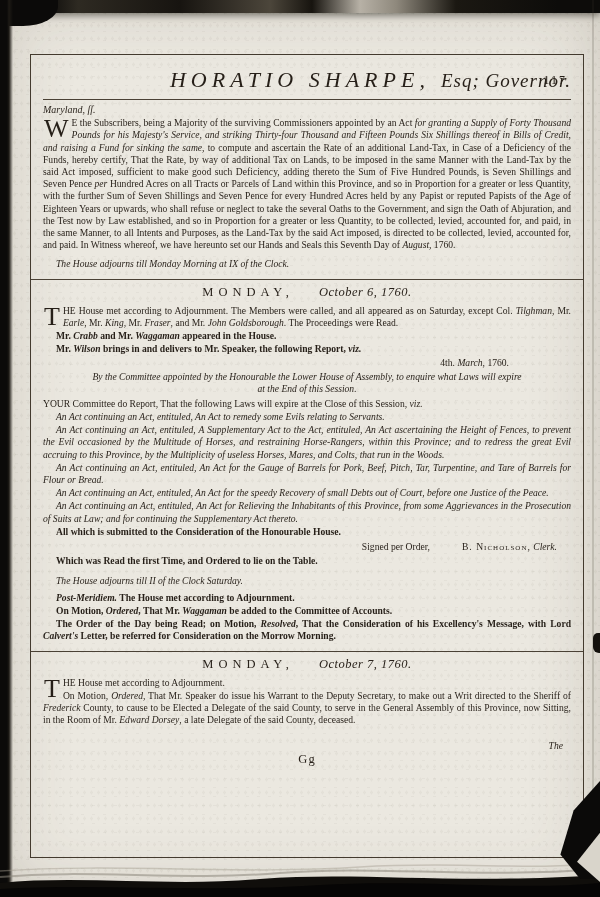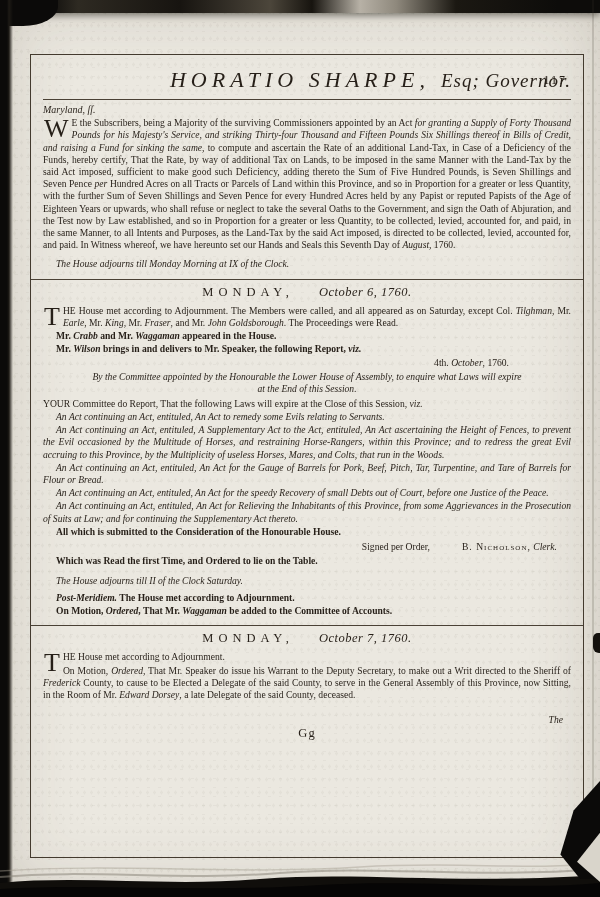--- a/index.html
+++ b/index.html
@@ -104,21 +104,21 @@
       <h2 class="day-heading">
         <span class="day-name">MONDAY,</span>
         <span class="day-date">October 6, 1760.</span>
       </h2>
 
       <p><span class="dropcap">T</span><span><span>HE House met according to Adjournment.  The Members were called, and all appeared as on Saturday, except Col. </span><span class="seg-i">Tilghman</span><span>, Mr. </span><span class="seg-i">Earle</span><span>, Mr. </span><span class="seg-i">King</span><span>, Mr. </span><span class="seg-i">Fraser</span><span>, and Mr. </span><span class="seg-i">John Goldsborough</span><span>.  The Proceedings were Read.</span></span></p>
 
       <p class="indent"><span>Mr. </span><span class="seg-i">Crabb</span><span> and Mr. </span><span class="seg-i">Waggaman</span><span> appeared in the House.</span></p>
       <p class="indent"><span>Mr. </span><span class="seg-i">Wilson</span><span> brings in and delivers to Mr. Speaker, the following Report, </span><span class="seg-i">viz.</span></p>
 
-      <p class="report-date"><span>4th. </span><span class="seg-i">October</span><span>, 1760.</span></p>
+      <p class="report-date"><span>4th. </span><span class="seg-i">March</span><span>, 1760.</span></p>
 
       <p class="committee-heading">By the Committee appointed by the Honourable the Lower House of Assembly, to enquire what Laws will expire at the End of this Session.</p>
 
       <p><span>YOUR Committee do Report, That the following Laws will expire at the Close of this Session, </span><span class="seg-i">viz.</span></p>
 
       <p class="act">An Act continuing an Act, entituled, An Act to remedy some Evils relating to Servants.</p>
       <p class="act">An Act continuing an Act, entituled, A Supplementary Act to the Act, entituled, An Act ascertaining the Height of Fences, to prevent the Evil occasioned by the Multitude of Horses, and restraining Horse-Rangers, within this Province; and to redress the great Evil accruing to this Province, by the Multiplicity of useless Horses, Mares, and Colts, that run in the Woods.</p>
       <p class="act">An Act continuing an Act, entituled, An Act for the Gauge of Barrels for Pork, Beef, Pitch, Tar, Turpentine, and Tare of Barrels for Flour or Bread.</p>
       <p class="act">An Act continuing an Act, entituled, An Act for the speedy Recovery of small Debts out of Court, before one Justice of the Peace.</p>
       <p class="act">An Act continuing an Act, entituled, An Act for Relieving the Inhabitants of this Province, from some Aggrievances in the Prosecution of Suits at Law; and for continuing the Supplementary Act thereto.</p>
@@ -131,20 +131,21 @@
           <span class="smallcaps">B. Nicholson,</span>
           <span class="italic">Clerk.</span>
         </span>
       </div>
 
       <p class="indent">Which was Read the first Time, and Ordered to lie on the Table.</p>
       <p class="adjourn">The House adjourns till II of the Clock Saturday.</p>
 
       <p class="indent"><span class="seg-i">Post-Meridiem.</span><span>  The House met according to Adjournment.</span></p>
       <p class="indent"><span>On Motion, </span><span class="seg-i">Ordered</span><span>, That Mr. </span><span class="seg-i">Waggaman</span><span> be added to the Committee of Accounts.</span></p>
+      <p class="indent"><span>The Order of the Day being Read; on Motion, </span><span class="seg-i">Resolved</span><span>, That the Consideration of his Excellency's Message, with Lord </span><span class="seg-i">Calvert's</span><span> Letter, be referred for Consideration on the Morrow Morning.</span></p>
 
       <div class="section-rule"></div>
 
       <h2 class="day-heading">
         <span class="day-name">MONDAY,</span>
         <span class="day-date">October 7, 1760.</span>
       </h2>
 
       <p><span class="dropcap">T</span><span>HE House met according to Adjournment.</span></p>
 

